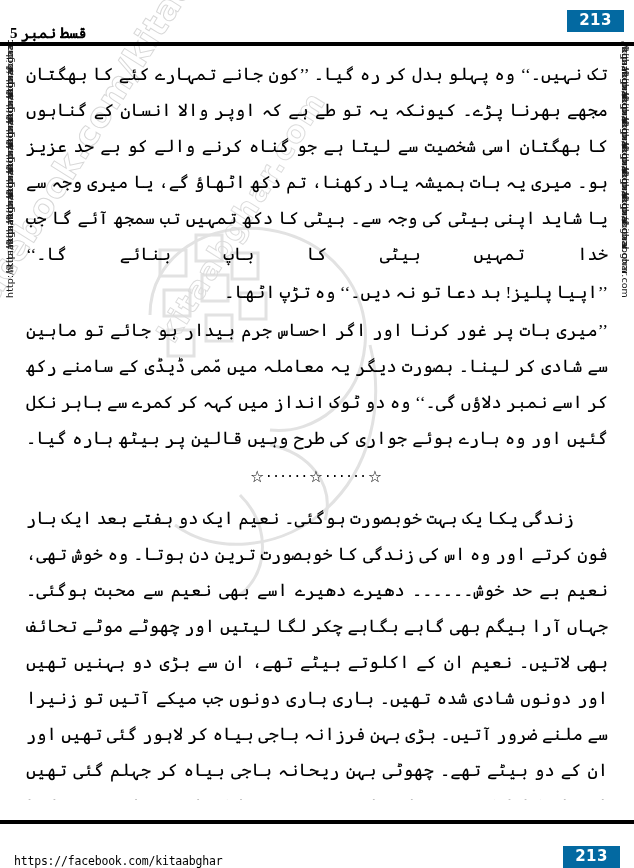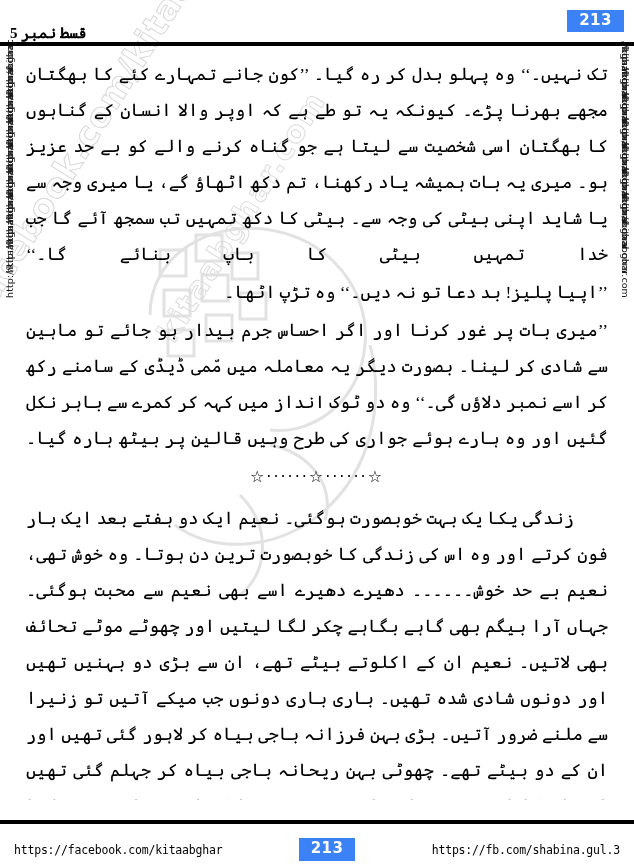--- a/index.html
+++ b/index.html
@@ -123,21 +123,21 @@
     font-size: 15px;
     font-weight: 700;
     color: #000;
     white-space: nowrap;
     line-height: 1;
   }
   .hdr-left  { padding-right: 36px; margin-top: 24px; }
   .hdr-right { padding-left: 26px; }
 
   .page-badge {
-    background: #3b82f6;
+    background: #0369a1;
     color: #ffffff;
     font-family: "DejaVu Sans", sans-serif;
     font-size: 15px;
     font-weight: 700;
     letter-spacing: 0.5px;
     padding: 2px 12px 3px 12px;
     line-height: 1.15;
     direction: ltr;
   }
 
@@ -196,21 +196,21 @@
   }
 
   .footer {
     position: absolute;
     left: 0;
     right: 0;
     bottom: 0;
     height: 37px;
     z-index: 3;
     display: flex;
-    align-items: center;
+    align-items: flex-end;
     justify-content: space-between;
     padding: 0 14px;
     box-sizing: border-box;
     direction: ltr;
   }
 
   .footer a, .footer .ftxt {
     font-family: "DejaVu Sans Mono", monospace;
     font-size: 11.5px;
     color: #000;
@@ -289,16 +289,15 @@
 
     <p class="para indent">زندگی یکا یک بہت خوبصورت ہوگئی۔ نعیم ایک دو ہفتے بعد ایک بار فون کرتے اور وہ اس کی زندگی کا خوبصورت ترین دن ہوتا۔ وہ خوش تھی، نعیم بے حد خوش۔۔۔۔۔۔ دھیرے دھیرے اسے بھی نعیم سے محبت ہوگئی۔ جہاں آرا بیگم بھی گاہے بگاہے چکر لگا لیتیں اور چھوٹے موٹے تحائف بھی لاتیں۔ نعیم ان کے اکلوتے بیٹے تھے، ان سے بڑی دو بہنیں تھیں اور دونوں شادی شدہ تھیں۔ باری باری دونوں جب میکے آتیں تو زنیرا سے ملنے ضرور آتیں۔ بڑی بہن فرزانہ باجی بیاہ کر لاہور گئی تھیں اور ان کے دو بیٹے تھے۔ چھوٹی بہن ریحانہ باجی بیاہ کر جہلم گئی تھیں اور ان کا ایک ہی بیٹا تھا۔ وہ بھی زنیرا کے لیے تحائف ضرور لایا کرتیں۔ زنیرا اور اس کے گھر والوں کے دلوں میں ذرہ برابر بھی اگر کوئی خدشہ باقی تھا تو وہ مکمل طور پر دم توڑ گیا۔</p>
 
   </div>
 
   <div class="rule-bottom"></div>
 
   <div class="footer">
     <a class="ftxt" href="#">https://facebook.com/kitaabghar</a>
     <div class="page-badge">213</div>
-    <a class="ftxt" href="#">https://fb.com/shabina.gul.3</a>
   </div>
 
 </div>
 
 </body></html>

